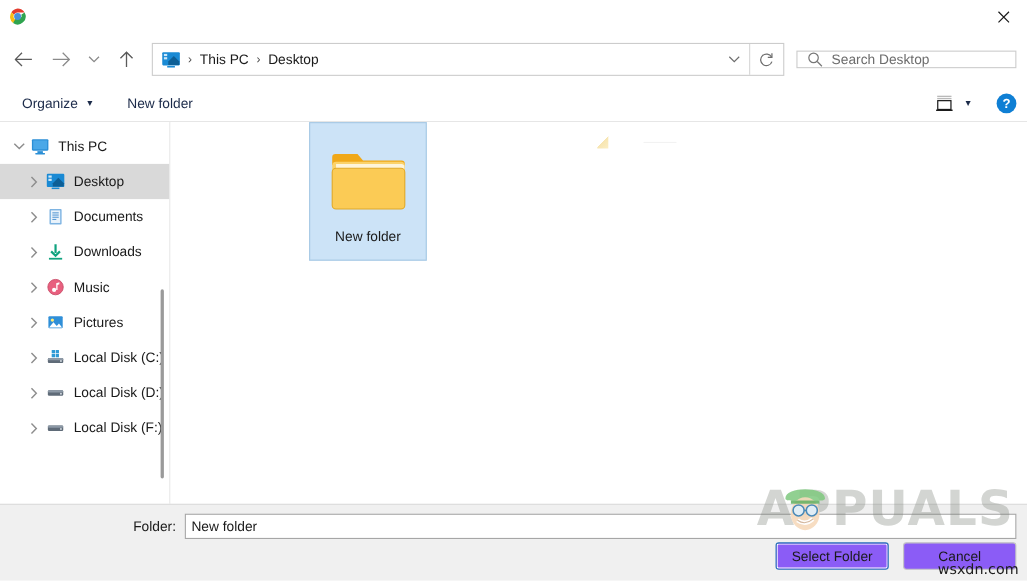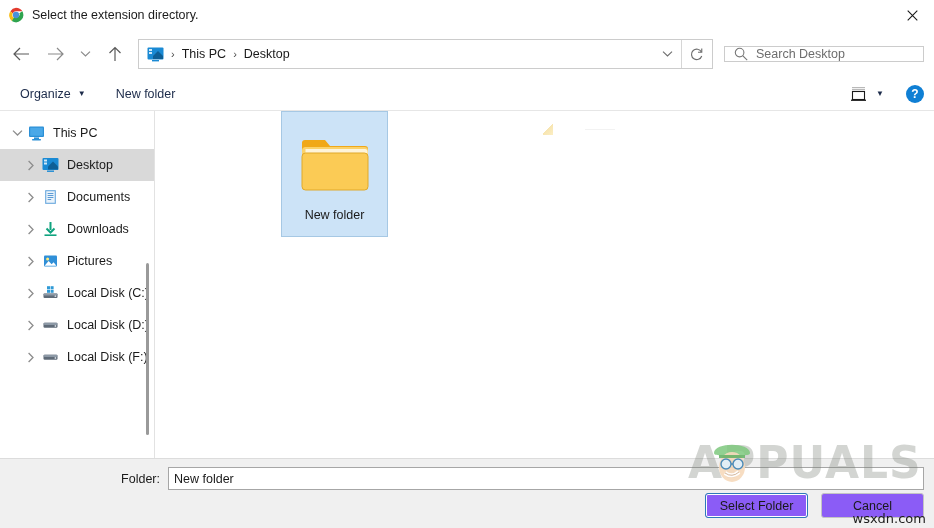--- a/index.html
+++ b/index.html
@@ -375,21 +375,20 @@
   <div class="titlebar">
     <div class="chrome-icon">
       <svg width="16" height="16" viewBox="0 0 48 48">
         <circle cx="24" cy="24" r="23" fill="#ffffff"></circle>
         <path d="M24 2a22 22 0 0 1 19.05 11H24a11 11 0 0 0-9.9 6.2L7.2 12.5A22 22 0 0 1 24 2z" fill="#e33b2e"></path>
         <path d="M7.2 12.5l6.9 6.7A11 11 0 0 0 19 33.3L11.6 42A22 22 0 0 1 7.2 12.5z" fill="#f9bc15"></path>
         <path d="M43.05 13A22 22 0 0 1 11.6 42l7.5-13A11 11 0 0 0 35 24a11 11 0 0 0-1-5z" fill="#2fa44f"></path>
         <circle cx="24" cy="24" r="9.5" fill="#4a90d9"></circle>
       </svg>
     </div>
-    <div class="title-text">Select the extension directory.</div>
     <div class="titlebar-spacer"></div>
     <div class="close-btn">
       <svg width="11" height="11" viewBox="0 0 11 11">
         <path d="M0.7 0.7 L10.3 10.3 M10.3 0.7 L0.7 10.3" stroke="#1a1a1a" stroke-width="1.1" fill="none"></path>
       </svg>
     </div>
   </div>
 
   <div class="navbar">
     <div class="nav-btn enabled">
@@ -542,20 +541,36 @@
         <div class="tree-ico">
           <svg width="17" height="16" viewBox="0 0 17 16">
             <path d="M8.5 1 V9" stroke="#10a37f" stroke-width="2" fill="none"></path>
             <path d="M4.5 7.5 L8.5 11.5 L12.5 7.5" stroke="#10a37f" stroke-width="2" fill="none"></path>
             <rect x="2.5" y="13.4" width="12" height="1.6" fill="#10a37f"></rect>
           </svg>
         </div>
         <span class="tree-label">Downloads</span>
       </div>
 
+      <div class="tree-row">
+        <div class="tw" style="margin-left:14px">
+          <svg width="8" height="11" viewBox="0 0 8 11">
+              <path d="M1.6 1 L6 5.5 L1.6 10" stroke="currentColor" stroke-width="1.3" fill="none"></path>
+            </svg>
+        </div>
+        <div class="tree-ico">
+          <svg width="17" height="16" viewBox="0 0 17 16">
+            <circle cx="8.5" cy="8" r="7" fill="#e8607f"></circle>
+            <circle cx="8.5" cy="8" r="7" fill="none" stroke="#c94a66" stroke-width="0.8"></circle>
+            <circle cx="7.2" cy="10.6" r="1.9" fill="#ffffff"></circle>
+            <path d="M9.1 10.6 V4.6 L12 3.7 V5.4 L10.3 6 V10.6 Z" fill="#ffffff"></path>
+          </svg>
+        </div>
+        <span class="tree-label">Music</span>
+      </div>
 
       <div class="tree-row">
         <div class="tw" style="margin-left:14px">
           <svg width="8" height="11" viewBox="0 0 8 11">
               <path d="M1.6 1 L6 5.5 L1.6 10" stroke="currentColor" stroke-width="1.3" fill="none"></path>
             </svg>
         </div>
         <div class="tree-ico">
           <svg width="17" height="16" viewBox="0 0 17 16">
             <rect x="2" y="2.5" width="13" height="11" rx="1" fill="#2f8fd8"></rect>

